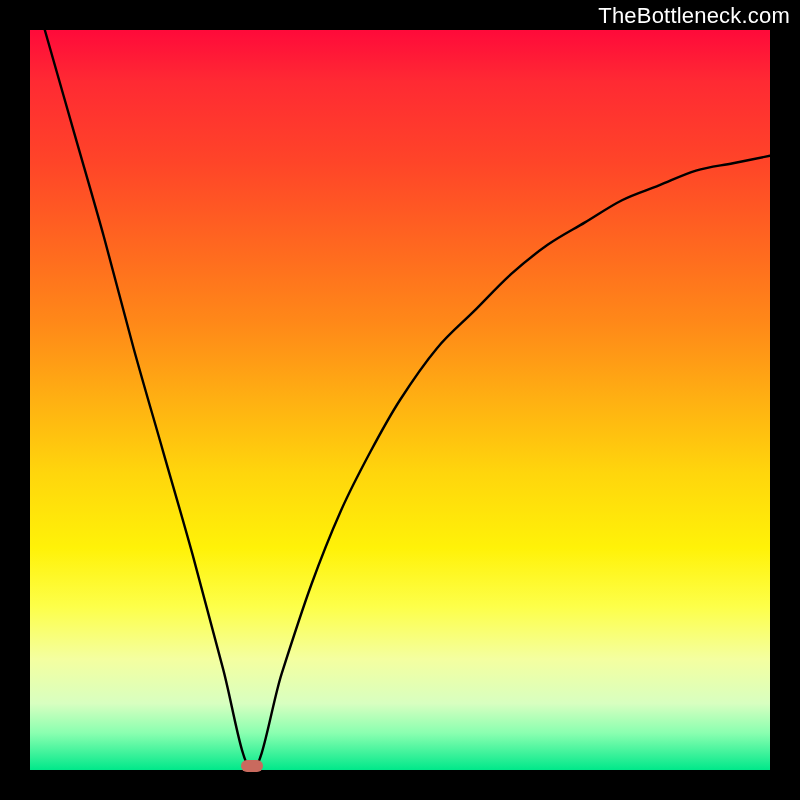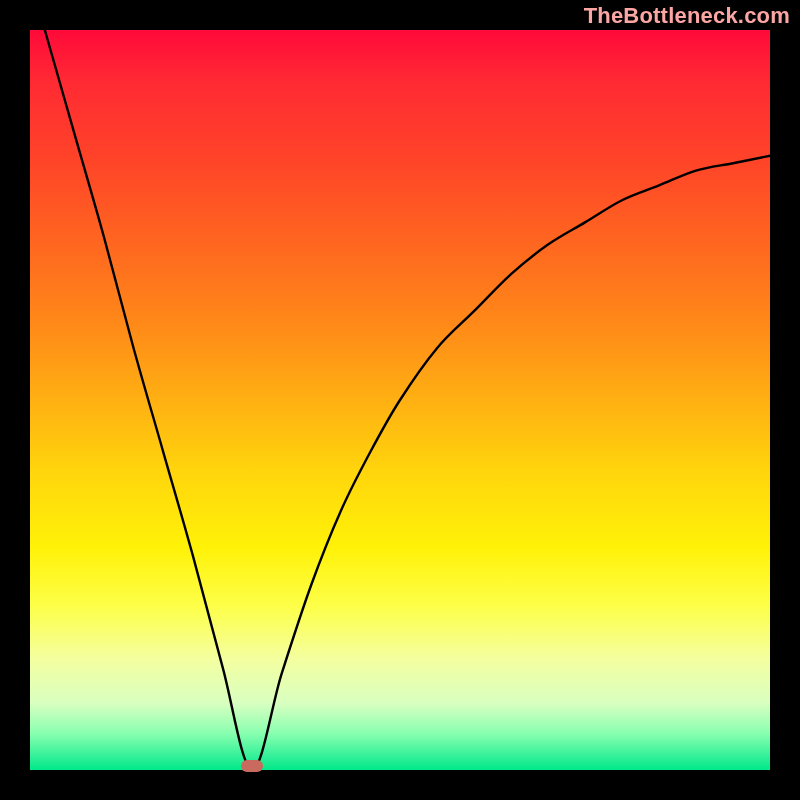--- a/index.html
+++ b/index.html
@@ -36,23 +36,23 @@
       #f4ffa0 85%,
       #d8ffc0 91%,
       #8affb0 95%,
       #00e88a 100%
     );
   }
   .watermark {
     position: absolute;
     top: 3px;
     right: 10px;
-    color: #fca5a5;
+    color: #ffffff;
     font-size: 22px;
-    font-weight: 700;
+    font-weight: 400;
     letter-spacing: 0.2px;
   }
   .curve-svg {
     position: absolute;
     left: 0;
     top: 0;
     width: 740px;
     height: 740px;
   }
   .marker {

